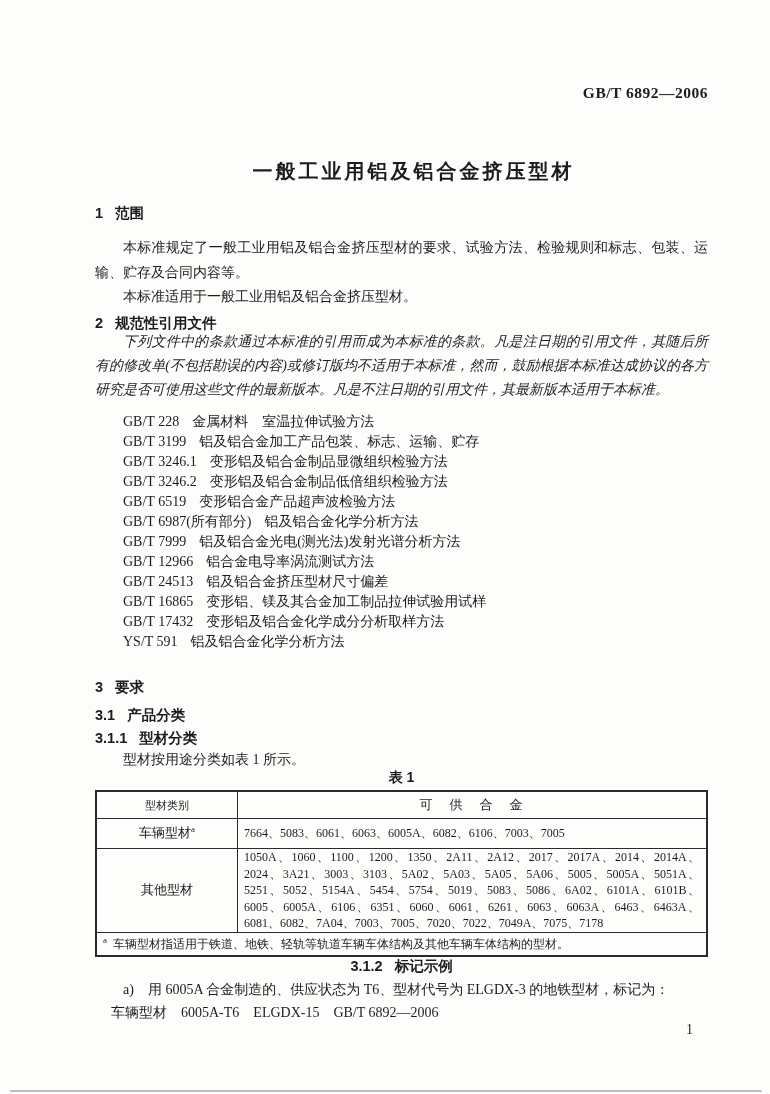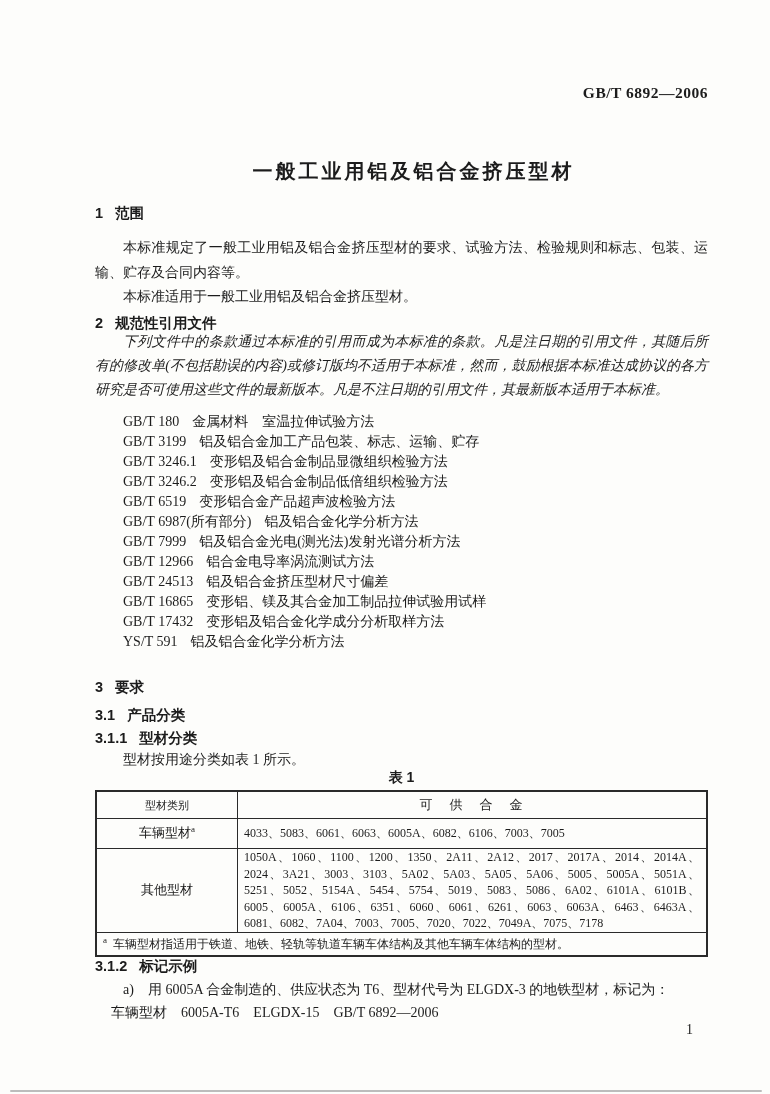--- a/index.html
+++ b/index.html
@@ -70,21 +70,21 @@
 </h2>
 <p class="abs body-text ind" style="top:236px;">本标准规定了一般工业用铝及铝合金挤压型材的要求、试验方法、检验规则和标志、包装、运输、贮存及合同内容等。</p>
 <p class="abs body-text ind" style="top:285px;">本标准适用于一般工业用铝及铝合金挤压型材。</p>
 
 <h2 class="abs hd" style="top:314px;">
   <span class="num">2</span><span>规范性引用文件</span>
 </h2>
 <p class="abs body-text ind" style="top:330px;line-height:24px;font-style:italic;">下列文件中的条款通过本标准的引用而成为本标准的条款。凡是注日期的引用文件，其随后所有的修改单(不包括勘误的内容)或修订版均不适用于本标准，然而，鼓励根据本标准达成协议的各方研究是否可使用这些文件的最新版本。凡是不注日期的引用文件，其最新版本适用于本标准。</p>
 
 <div class="abs refs" style="top:412px;">
-  <div><span class="ref-code">GB/T 180</span><span>金属材料　室温拉伸试验方法</span></div>
+  <div><span class="ref-code">GB/T 228</span><span>金属材料　室温拉伸试验方法</span></div>
   <div><span class="ref-code">GB/T 3199</span><span>铝及铝合金加工产品包装、标志、运输、贮存</span></div>
   <div><span class="ref-code">GB/T 3246.1</span><span>变形铝及铝合金制品显微组织检验方法</span></div>
   <div><span class="ref-code">GB/T 3246.2</span><span>变形铝及铝合金制品低倍组织检验方法</span></div>
   <div><span class="ref-code">GB/T 6519</span><span>变形铝合金产品超声波检验方法</span></div>
   <div><span class="ref-code">GB/T 6987(所有部分)</span><span>铝及铝合金化学分析方法</span></div>
   <div><span class="ref-code">GB/T 7999</span><span>铝及铝合金光电(测光法)发射光谱分析方法</span></div>
   <div><span class="ref-code">GB/T 12966</span><span>铝合金电导率涡流测试方法</span></div>
   <div><span class="ref-code">GB/T 24513</span><span>铝及铝合金挤压型材尺寸偏差</span></div>
   <div><span class="ref-code">GB/T 16865</span><span>变形铝、镁及其合金加工制品拉伸试验用试样</span></div>
   <div><span class="ref-code">GB/T 17432</span><span>变形铝及铝合金化学成分分析取样方法</span></div>
@@ -104,33 +104,33 @@
 
 <div class="abs tbl-caption">表 1</div>
 <table class="abs t1">
   <tbody>
     <tr>
       <th class="col-cat">型材类别</th>
       <th class="col-alloy">可　供　合　金</th>
     </tr>
     <tr>
       <td class="col-cat cell-vehicle"><span>车辆型材</span><sup>a</sup></td>
-      <td class="cell-alloys-1">4033、5083、6061、6063、6005A、6082、6106、7003、7005</td>
+      <td class="cell-alloys-1">7664、5083、6061、6063、6005A、6082、6106、7003、7005</td>
     </tr>
     <tr>
       <td class="col-cat cell-other">其他型材</td>
       <td class="cell-alloys-2">1050A、1060、1100、1200、1350、2A11、2A12、2017、2017A、2014、2014A、2024、3A21、3003、3103、5A02、5A03、5A05、5A06、5005、5005A、5051A、5251、5052、5154A、5454、5754、5019、5083、5086、6A02、6101A、6101B、6005、6005A、6106、6351、6060、6061、6261、6063、6063A、6463、6463A、6081、6082、7A04、7003、7005、7020、7022、7049A、7075、7178</td>
     </tr>
     <tr>
       <td class="cell-footnote" colspan="2"><sup>a</sup>&nbsp;&nbsp;<span>车辆型材指适用于铁道、地铁、轻轨等轨道车辆车体结构及其他车辆车体结构的型材。</span></td>
     </tr>
   </tbody>
 </table>
 
-<h4 class="abs hd" style="top:957px;">
+<h4 class="abs hd" style="top:957px;text-align:center;">
   <span class="num">3.1.2</span><span>标记示例</span>
 </h4>
 <p class="abs body-text" style="top:978px;line-height:23px;text-indent:28px;">a)　用 6005A 合金制造的、供应状态为 T6、型材代号为 ELGDX-3 的地铁型材，标记为：</p>
 <p class="abs body-text" style="top:1001px;line-height:23px;padding-left:16px;">车辆型材　6005A-T6　ELGDX-15　GB/T 6892—2006</p>
 
 <div class="pagenum">1</div>
 
 <div class="scan-edge"></div>
 
 </body></html>

